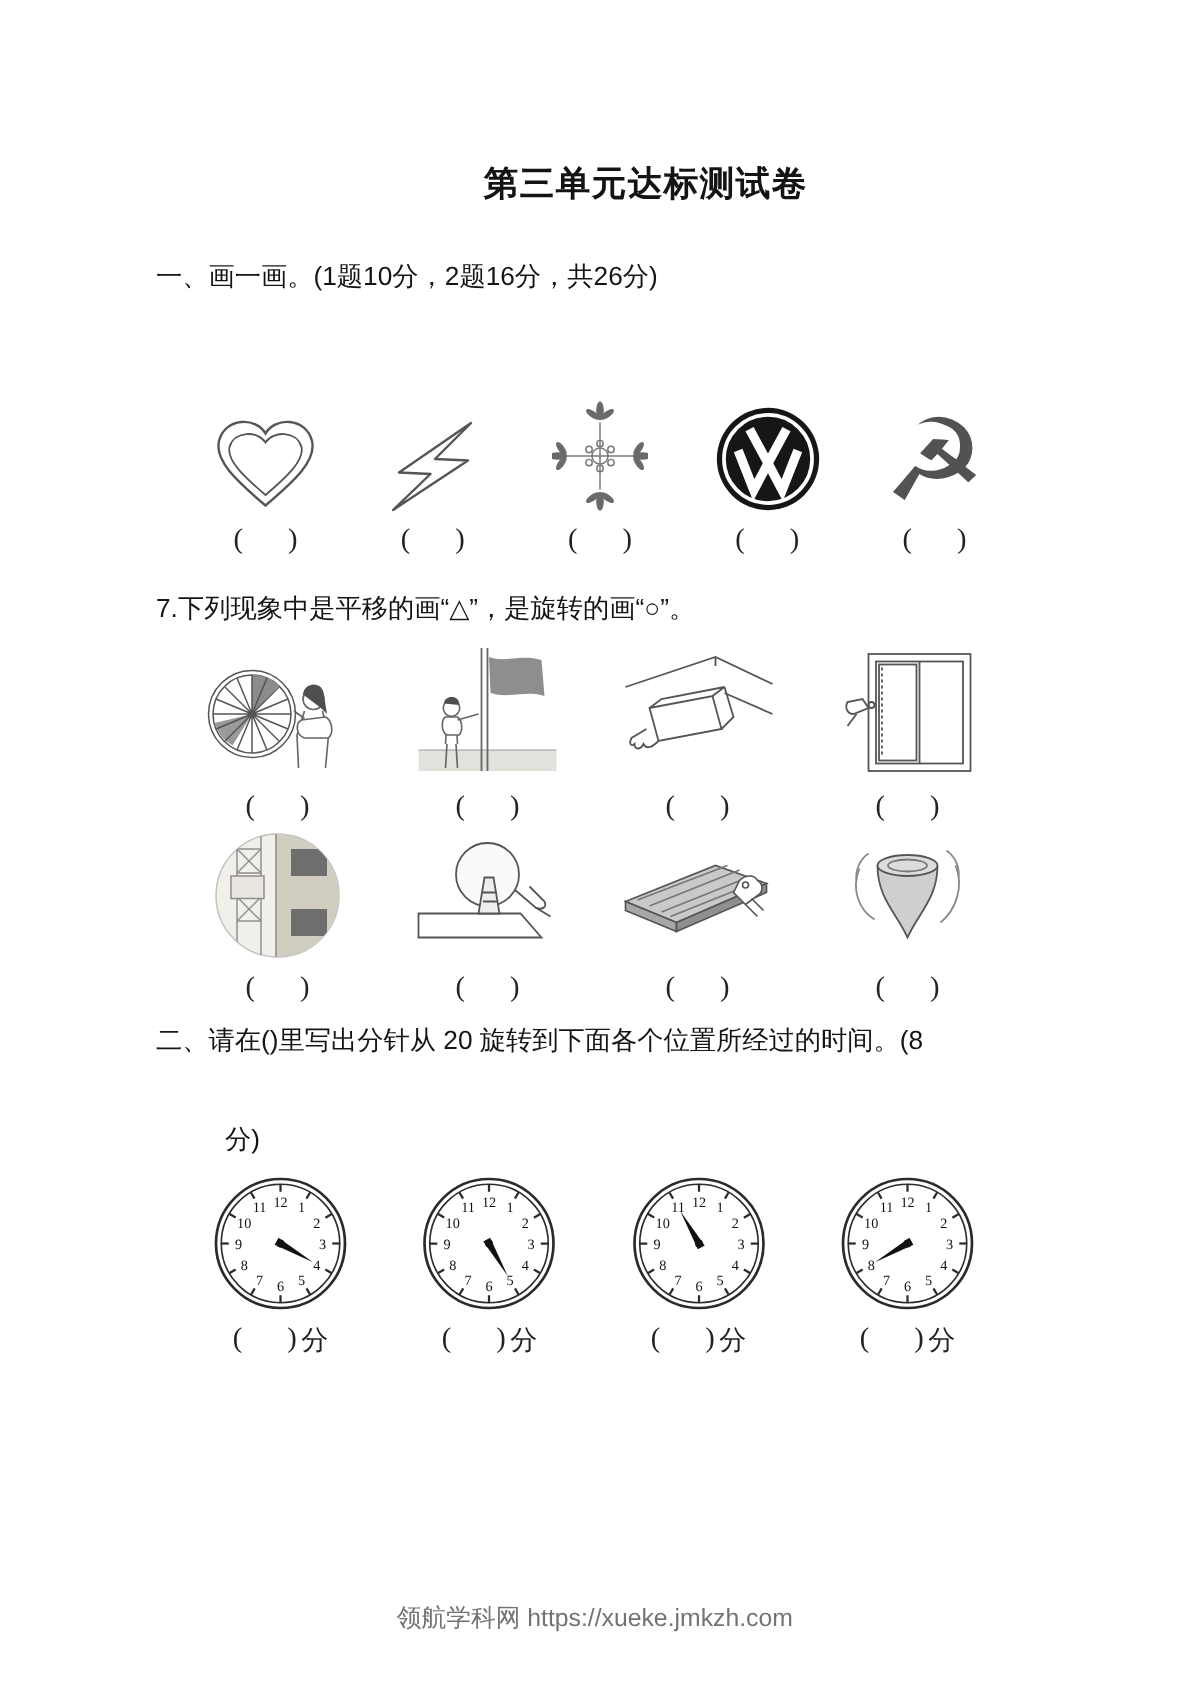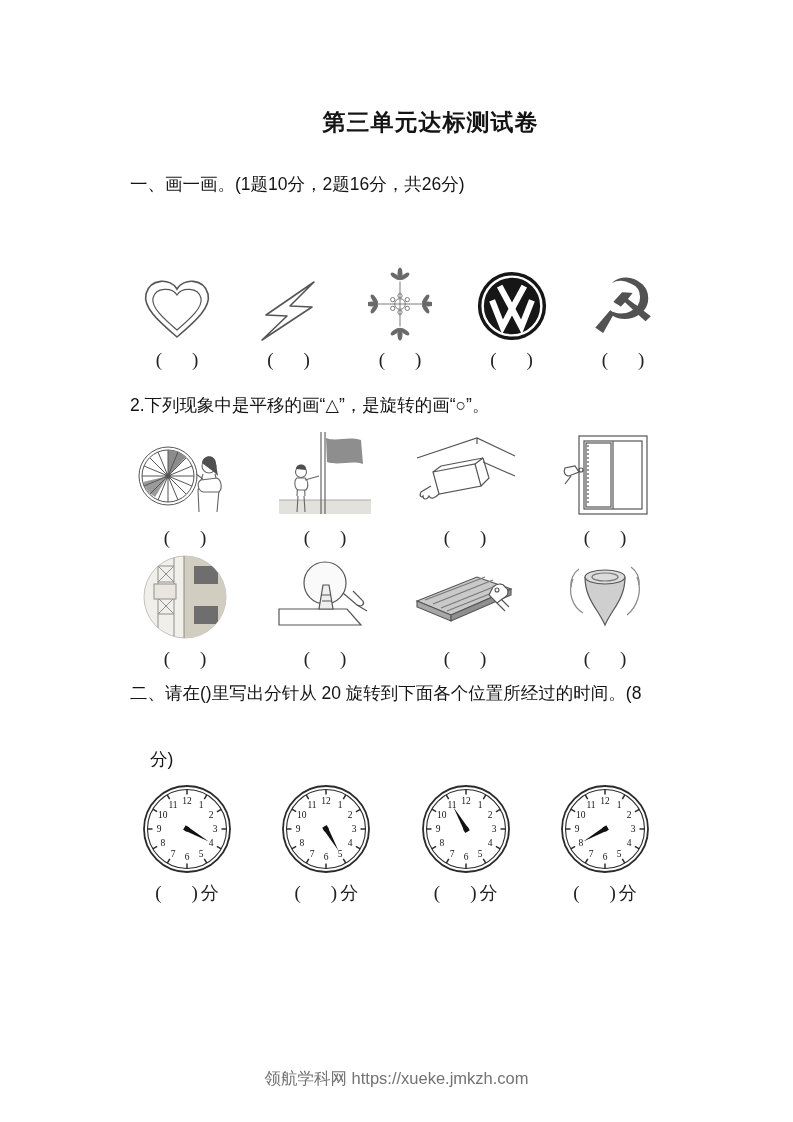--- a/index.html
+++ b/index.html
@@ -1,20 +1,20 @@
 <!DOCTYPE html>
 <html><head>
 <meta charset="utf-8">
 <style>
   html,body{margin:0;padding:0;background:#ffffff;}
   .page{position:relative;width:793px;height:1122px;background:#fff;overflow:hidden;
         font-family:"Liberation Sans","DejaVu Sans",sans-serif;color:#141414;}
   .doc-title{position:absolute;top:107px;left:0;width:100%;text-align:center;
              font-size:23px;font-weight:700;letter-spacing:1px;padding-left:34px;}
-  .tline{position:absolute;left:130px;font-size:17.5px;white-space:nowrap;}
+  .tline{position:absolute;left:104px;font-size:17.5px;white-space:nowrap;}
   #sec1-heading{top:172px;}
   #q1-text{top:233px;}
   #q2-text{top:393px;}
   #sec2-line1{top:681px;}
   #sec2-line2{top:747px;left:150px;}
   #sec3-heading{top:931px;}
   .footer{position:absolute;top:1068px;left:0;width:100%;text-align:center;
           font-size:16.5px;color:#737373;}
   .figrow{position:absolute;display:flex;justify-content:space-between;}
   #q1-figrow{left:125px;top:266px;width:550px;}
@@ -129,21 +129,21 @@
         <div class="hs-glyph">☭</div>
       </div>
       <div class="blank">
         <span>(</span>
           <span class="gap"></span>
           <span>)</span>
       </div>
     </div>
   </div>
 
-  <div class="tline" id="q2-text">2.下列现象中是平移的画“△”，是旋转的画“○”。</div>
+  <div class="tline" id="q2-text">7.下列现象中是平移的画“△”，是旋转的画“○”。</div>
 
   <div class="figrow" id="q2-figrow1">
 
     <div class="figcell">
       <div class="figbox">
         <svg width="100" height="88" viewBox="0 0 100 88">
           <g stroke="#555" fill="none" stroke-width="1">
             <circle cx="33" cy="44" r="29"></circle>
               <circle cx="33" cy="44" r="26"></circle>
             <path d="M33 44 L33 18 A26 26 0 0 1 51 25 Z" fill="#8c8c8c" stroke="none"></path>

